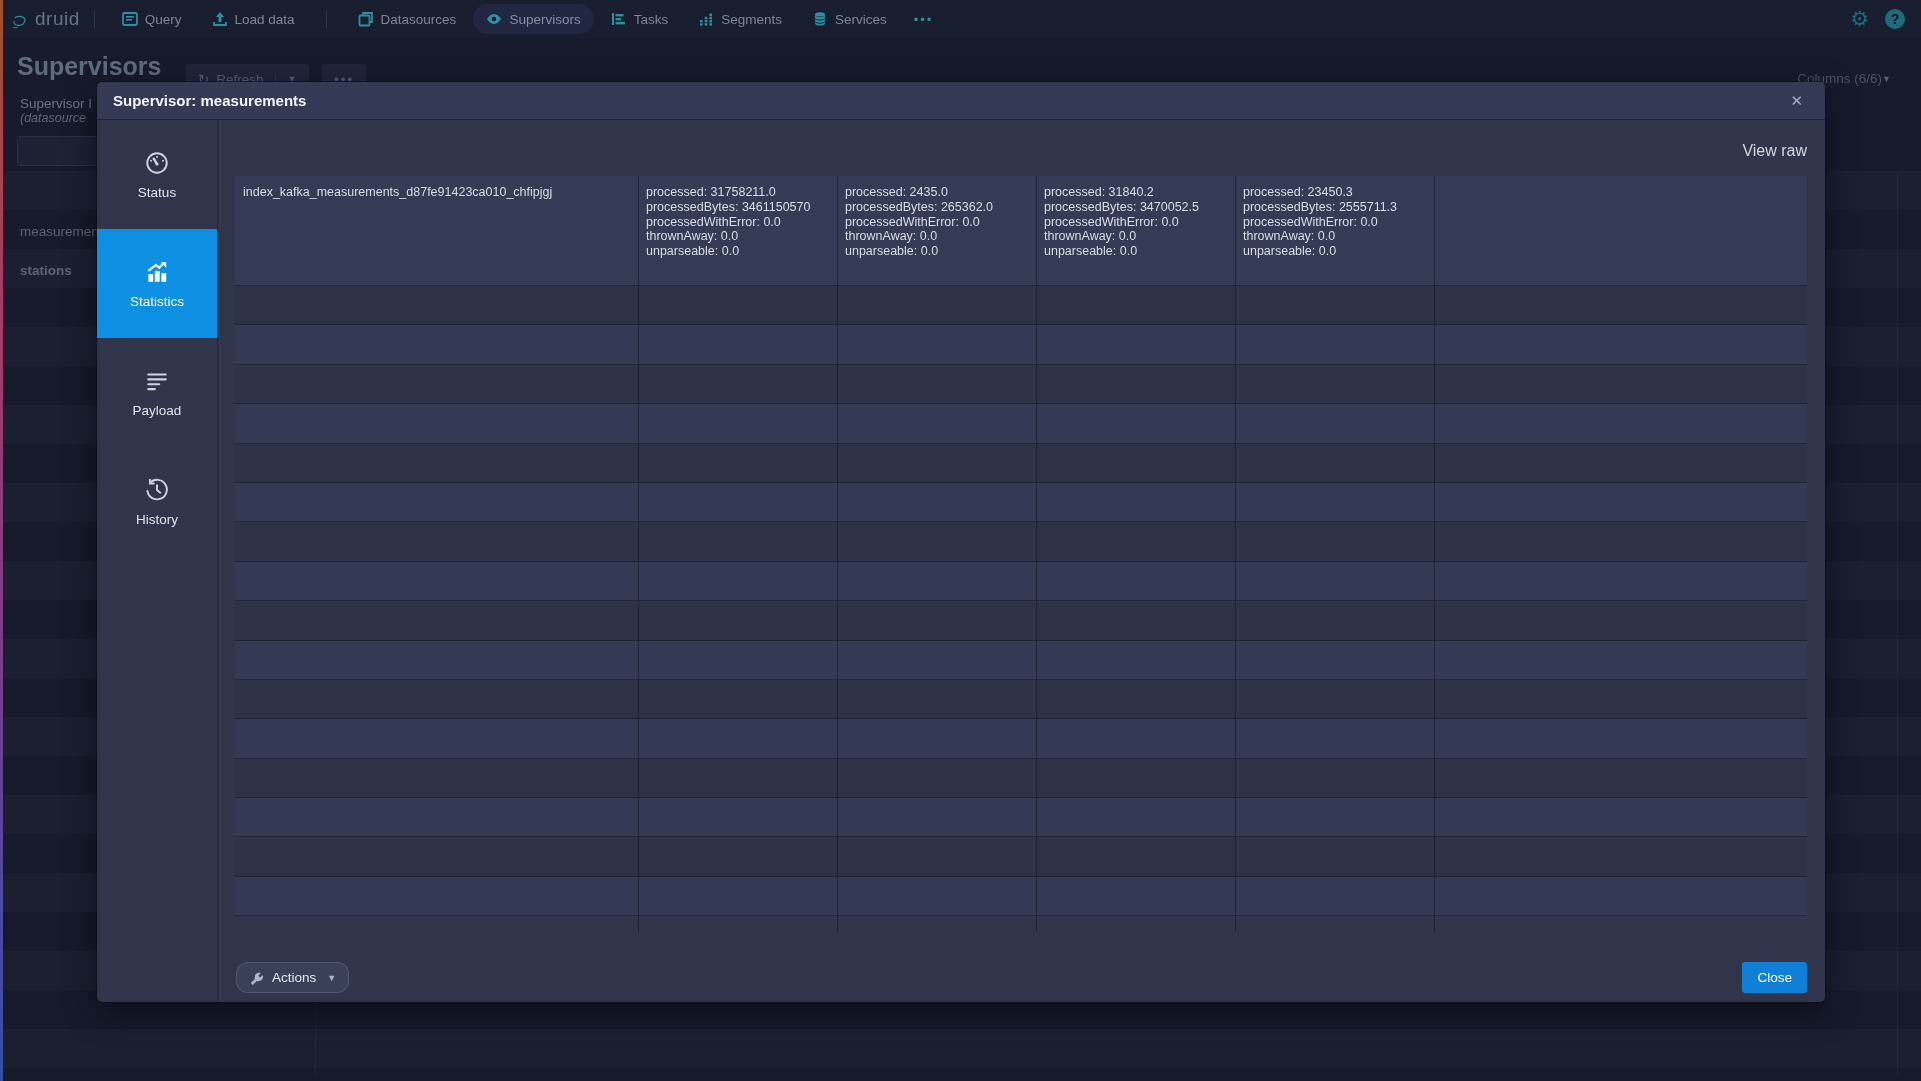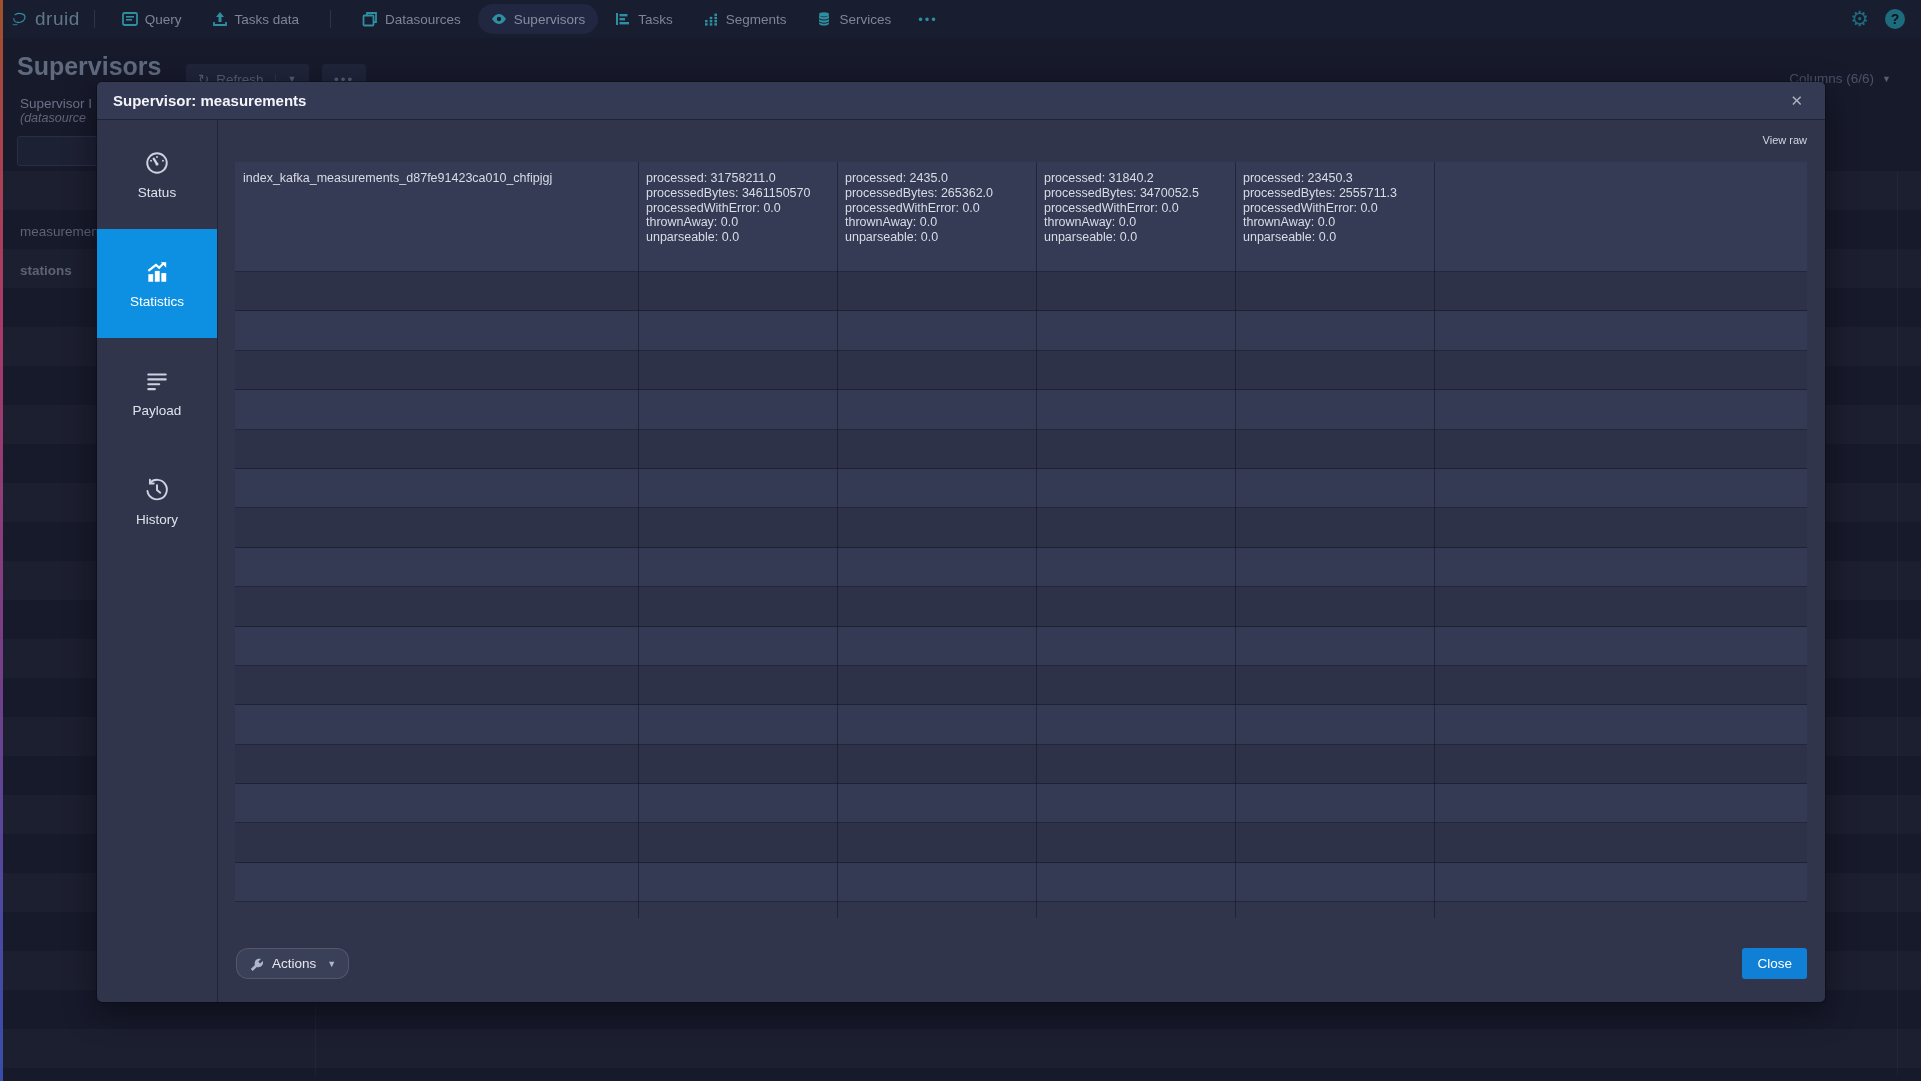--- a/index.html
+++ b/index.html
@@ -16,21 +16,21 @@
     position:absolute; left:0; top:0; width:3px; height:1081px; z-index:40;
     background:linear-gradient(180deg,#b85a28 0%,#c44a52 12%,#c23f72 30%,#8a4496 60%,#5950b4 82%,#3d55c0 100%);
     opacity:.85;
   }
 
   
   .topnav {
     position:absolute; left:0; top:0; width:1921px; height:38px;
     background:#191d30; display:flex; align-items:center; z-index:1;
   }
-  .logo { display:flex; align-items:center; gap:7px; margin-left:12px; }
+  .logo { display:flex; align-items:flex-end; gap:7px; margin-left:12px; }
   .logo-word { font-size:19px; color:#5f7888; letter-spacing:.5px; }
   .nav-sep { width:1px; height:18px; background:rgba(255,255,255,.10); margin:0 14px; }
   .nav-items { display:flex; align-items:center; gap:4px; }
   .nav-item {
     display:flex; align-items:center; gap:7px; padding:7px 13px; border-radius:17px;
     font-size:13.5px; color:#7e8596; cursor:pointer; white-space:nowrap;
   }
   .nav-item.active { background:#222741; color:#8younger; }
   .nav-item.active { color:#868da0; }
   .nav-ic { width:16px; height:16px; display:inline-block; }
@@ -48,21 +48,21 @@
     position:absolute; left:0; top:133px; width:1921px; height:930px;
     background:repeating-linear-gradient(180deg, rgba(255,255,255,.022) 0 39px, rgba(255,255,255,0) 39px 78px);
   }
   .bg-vline { position:absolute; top:133px; height:905px; width:1px; background:rgba(255,255,255,.03); }
   .bg-h1 { position:absolute; left:17px; top:14px; font-size:25px; font-weight:bold; color:#606a7e; }
   .bg-btn {
     position:absolute; display:flex; align-items:center; gap:7px; background:#20243a;
     border-radius:3px; color:#565e72; font-size:13.5px; padding:0 12px; height:30px;
   }
   .bg-caret { font-size:9px; color:#565e72; }
-  .bg-columns { position:absolute; right:30px; top:33px; color:#4b5268; font-size:13.5px; display:flex; gap:8px; align-items:center; cursor:pointer; }
+  .bg-columns { position:absolute; right:30px; top:33px; color:#4b5268; font-size:13.5px; display:flex; align-items:center; cursor:pointer; }
   .bg-listhead { position:absolute; left:20px; top:58px; font-size:13.5px; color:#6b7288; }
   .bg-listhead .it { font-style:italic; font-size:12.5px; color:#5f6678; }
   .bg-input { position:absolute; left:17px; top:98px; width:120px; height:30px; background:#1d2134; border:1px solid #2a2f46; border-radius:3px; }
   .bg-cell { position:absolute; left:20px; font-size:13.5px; color:#5c6375; }
 
   
   .dialog {
     position:absolute; left:97px; top:82px; width:1728px; height:920px; z-index:10;
     background:#30354b; border-radius:5px;
     box-shadow:0 0 0 1px rgba(8,10,18,.45), 0 10px 30px rgba(5,7,14,.6);
@@ -83,21 +83,21 @@
     height:109px; display:flex; flex-direction:column; align-items:center; justify-content:center;
     gap:9px; cursor:pointer; color:#dfe3ec; font-size:13.5px;text-align:right;
   }
   .menu-item svg { display:block; }
   .menu-item .mi-icon { width:26px; height:26px; color:#ccd3e0; }
   .menu-item.active { background:#0e90e2; color:#ffffff; }
   .menu-item.active .mi-icon { color:#ffffff; }
 
   
   .dlg-content { flex:1; display:flex; flex-direction:column; padding:0 18px; min-width:0; }
-  .view-raw { margin-top:14px; align-self:flex-end; font-size:11px; color:#d2d7e1; cursor:pointer; }
+  .view-raw { margin-top:22px; align-self:flex-end; font-size:16px; color:#d2d7e1; cursor:pointer; }
 
   .dtable { position:relative; margin-top:16px; margin-left:-1px; width:1572px; height:756px; overflow:hidden; flex:0 0 auto; }
   .vline { position:absolute; top:0; bottom:0; width:1px; background:rgba(16,20,34,.55); z-index:3; }
   .thead { display:flex; height:37px; border-bottom:1px solid rgba(12,15,26,.6); }
   .th { font-size:13px; color:#c3c9d6; padding:10px 8px 0 8px; }
   .c-task { width:403px; flex:0 0 403px; }
   .c-stat { width:199px; flex:0 0 199px; }
   .c-fill { flex:1; }
   .trow { display:flex; border-bottom:1px solid rgba(15,19,32,.5); }
   .trow.data { height:110px; background:#353b55; }
@@ -140,21 +140,21 @@
           <rect x="4" y="5" width="8" height="1.6"></rect>
           <rect x="4" y="8" width="6" height="1.6"></rect>
         </svg>
       <span>Query</span>
     </div>
     <div class="nav-item">
       <svg class="nav-ic" viewBox="0 0 16 16" fill="#2d8fa0">
           <path d="M8 1 L12 6 H9.5 V11 H6.5 V6 H4 Z"></path>
           <path d="M2 11 v3 h12 v-3" fill="none" stroke="#2d8fa0" stroke-width="1.8"></path>
         </svg>
-      <span>Tasks data</span>
+      <span>Load data</span>
     </div>
     <div class="nav-sep"></div>
     <div class="nav-item">
       <svg class="nav-ic" viewBox="0 0 16 16" fill="none" stroke="#2d8fa0" stroke-width="1.8">
           <rect x="1.5" y="4.5" width="10" height="10" rx="1"></rect>
           <path d="M5 4.5 V2 h9 v9 h-2.5"></path>
         </svg>
       <span>Datasources</span>
     </div>
     <div class="nav-item active">

